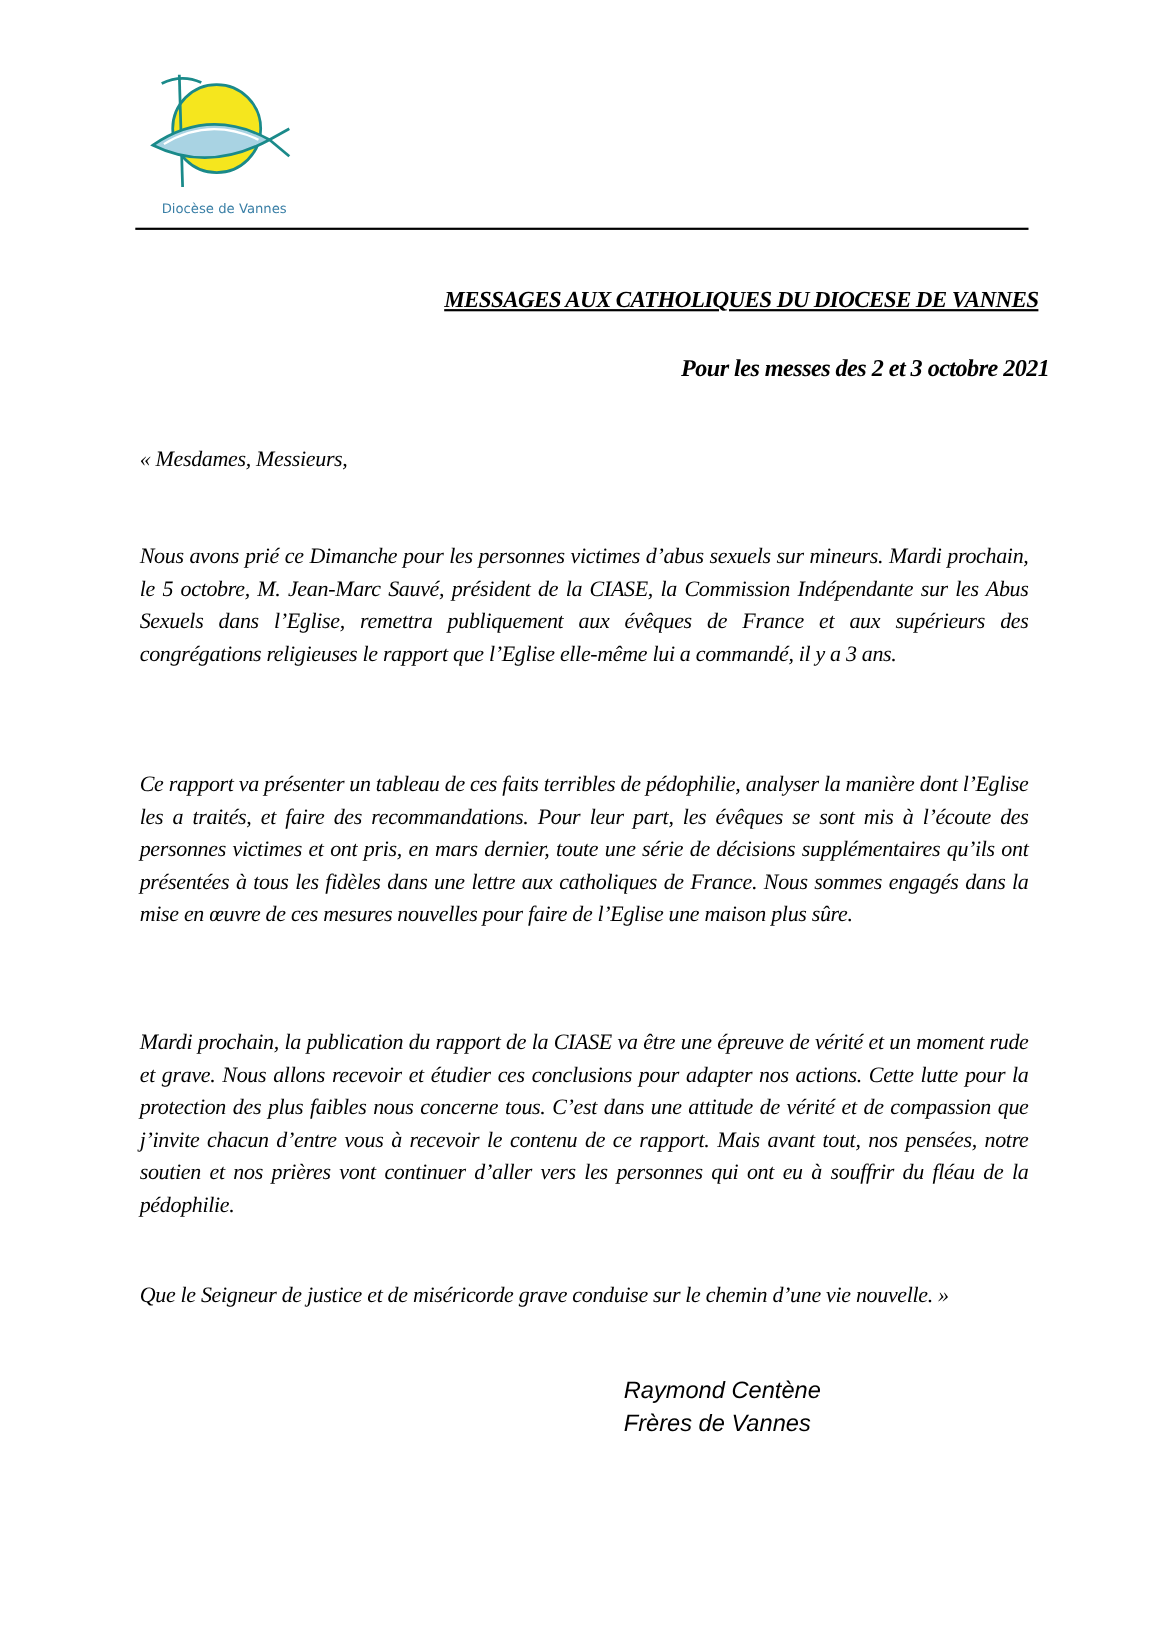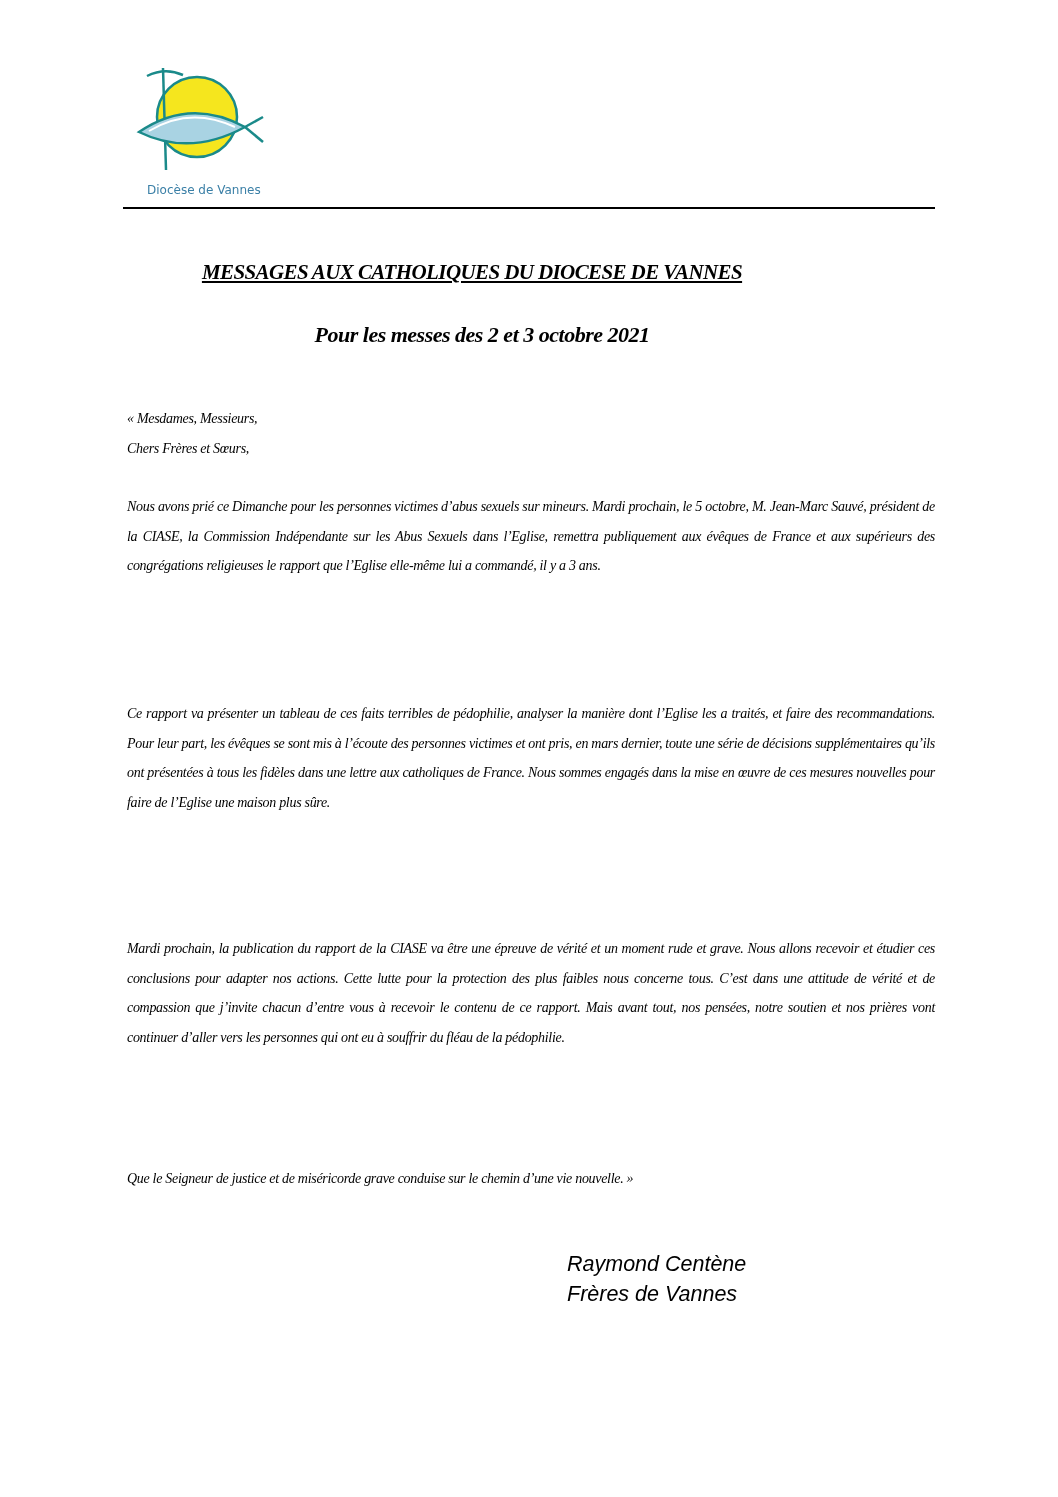--- a/index.html
+++ b/index.html
@@ -41,21 +41,21 @@
     left: 123px;
     top: 207px;
     width: 812px;
     height: 2px;
     background: #000000;
   }
   .title {
     position: absolute;
     left: 0;
     width: 944px;
-    text-align: center;
+    text-align: right;
     font-family: "Liberation Serif", "DejaVu Serif", serif;
     font-style: italic;
     font-weight: bold;
     margin: 0;
   }
   .title-main {
     top: 260px;
     font-size: 21px;
     text-decoration: underline;
     letter-spacing: -0.6px;
@@ -65,21 +65,21 @@
     font-size: 22px;
     letter-spacing: -0.5px;
     margin-left: 10px;
   }
   .body-text {
     position: absolute;
     left: 127px;
     width: 808px;
     font-family: "Liberation Serif", "DejaVu Serif", serif;
     font-style: italic;
-    font-size: 14px;
+    font-size: 20px;
     line-height: 29.5px;
     margin: 0;
     letter-spacing: -0.3px;
   }
   .justified {
     text-align: justify;
     text-align-last: left;
   }
   .line { display: block; }
   .signature {
@@ -109,21 +109,20 @@
   <span class="logo-caption">Diocèse de Vannes</span>
 </div>
 
 <div class="divider"></div>
 
 <h1 class="title title-main">MESSAGES AUX CATHOLIQUES DU DIOCESE DE VANNES</h1>
 <h2 class="title title-sub">Pour les messes des 2 et 3 octobre 2021</h2>
 
 <p class="body-text" style="top:404px;">
   <span class="line">«  Mesdames, Messieurs,</span>
-  <span class="line">Chers Frères et Sœurs,</span>
 </p>
 
 <p class="body-text justified" style="top:492px;">Nous avons prié ce Dimanche pour les personnes victimes d’abus sexuels sur mineurs. Mardi prochain, le 5 octobre, M. Jean-Marc Sauvé, président de la CIASE, la Commission Indépendante sur les Abus Sexuels dans l’Eglise, remettra publiquement aux évêques de France et aux supérieurs des congrégations religieuses le rapport que l’Eglise elle-même lui a commandé, il y a 3 ans.</p>
 
 <p class="body-text justified" style="top:699px;">Ce rapport va présenter un tableau de ces faits terribles de pédophilie, analyser la manière dont l’Eglise les a traités, et faire des recommandations. Pour leur part, les évêques se sont mis à l’écoute des personnes victimes et ont pris, en mars dernier, toute une série de décisions supplémentaires qu’ils ont présentées à tous les fidèles dans une lettre aux catholiques de France. Nous sommes engagés dans la mise en œuvre de ces mesures nouvelles pour faire de l’Eglise une maison plus sûre.</p>
 
 <p class="body-text justified" style="top:934px;">Mardi prochain, la publication du rapport de la CIASE va être une épreuve de vérité et un moment rude et grave. Nous allons recevoir et étudier ces conclusions pour adapter nos actions. Cette lutte pour la protection des plus faibles nous concerne tous. C’est dans une attitude de vérité et de compassion que j’invite chacun d’entre vous à recevoir le contenu de ce rapport. Mais avant tout, nos pensées, notre soutien et nos prières vont continuer d’aller vers les personnes qui ont eu à souffrir du fléau de la pédophilie.</p>
 
 <p class="body-text justified" style="top:1164px;">Que le Seigneur de justice et de miséricorde grave conduise sur le chemin d’une vie nouvelle. »</p>
 

